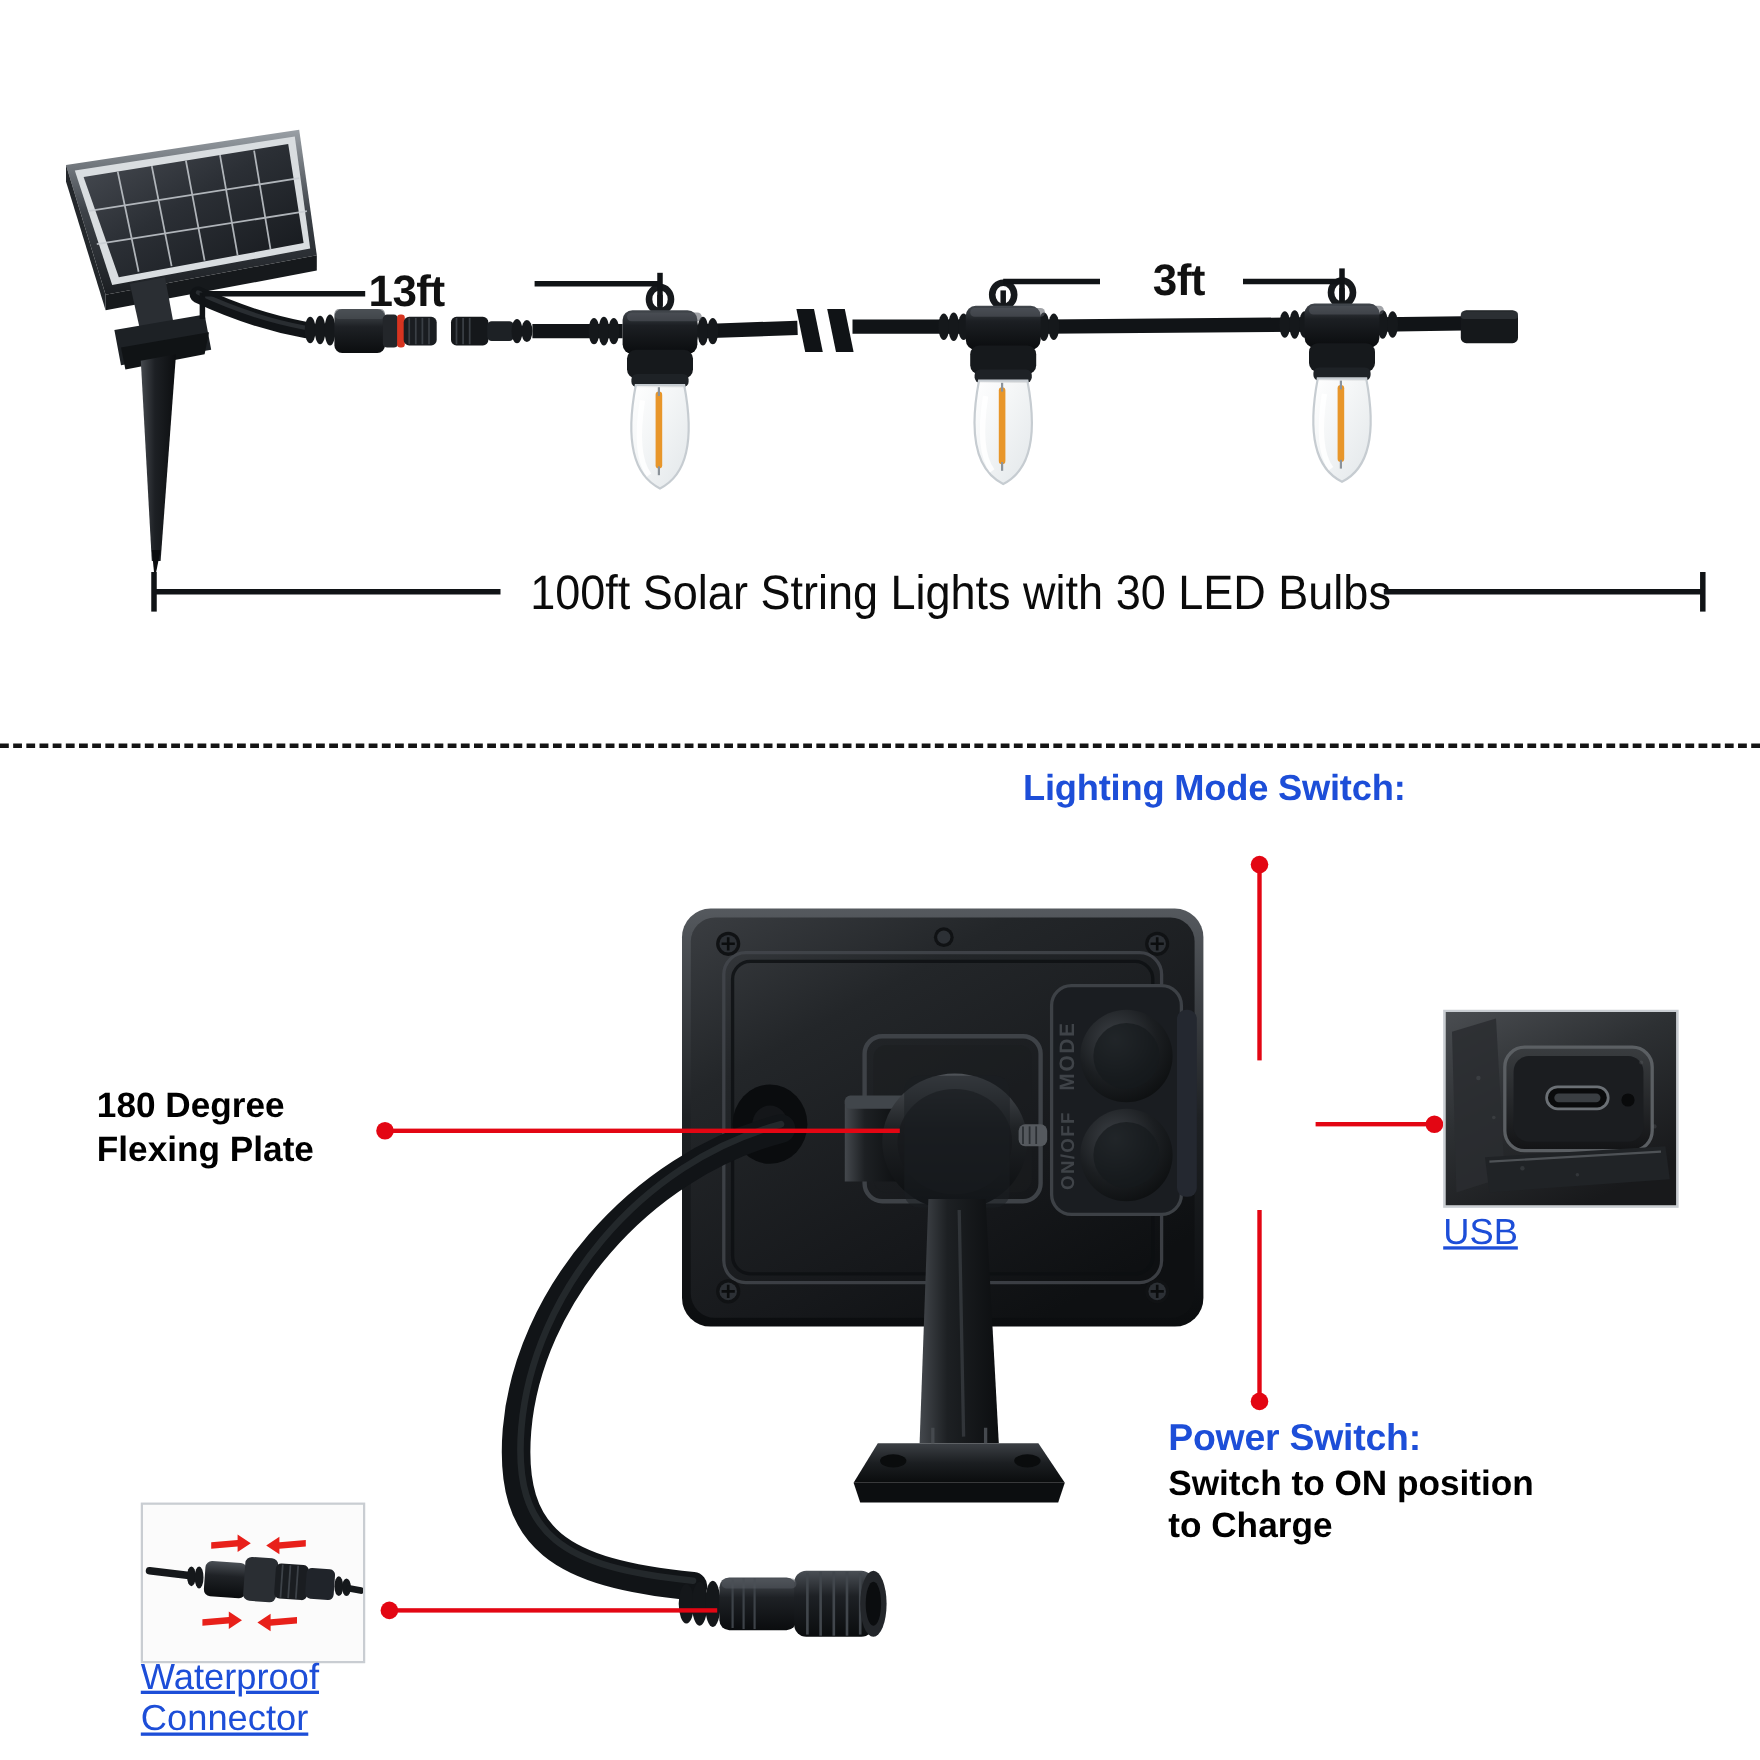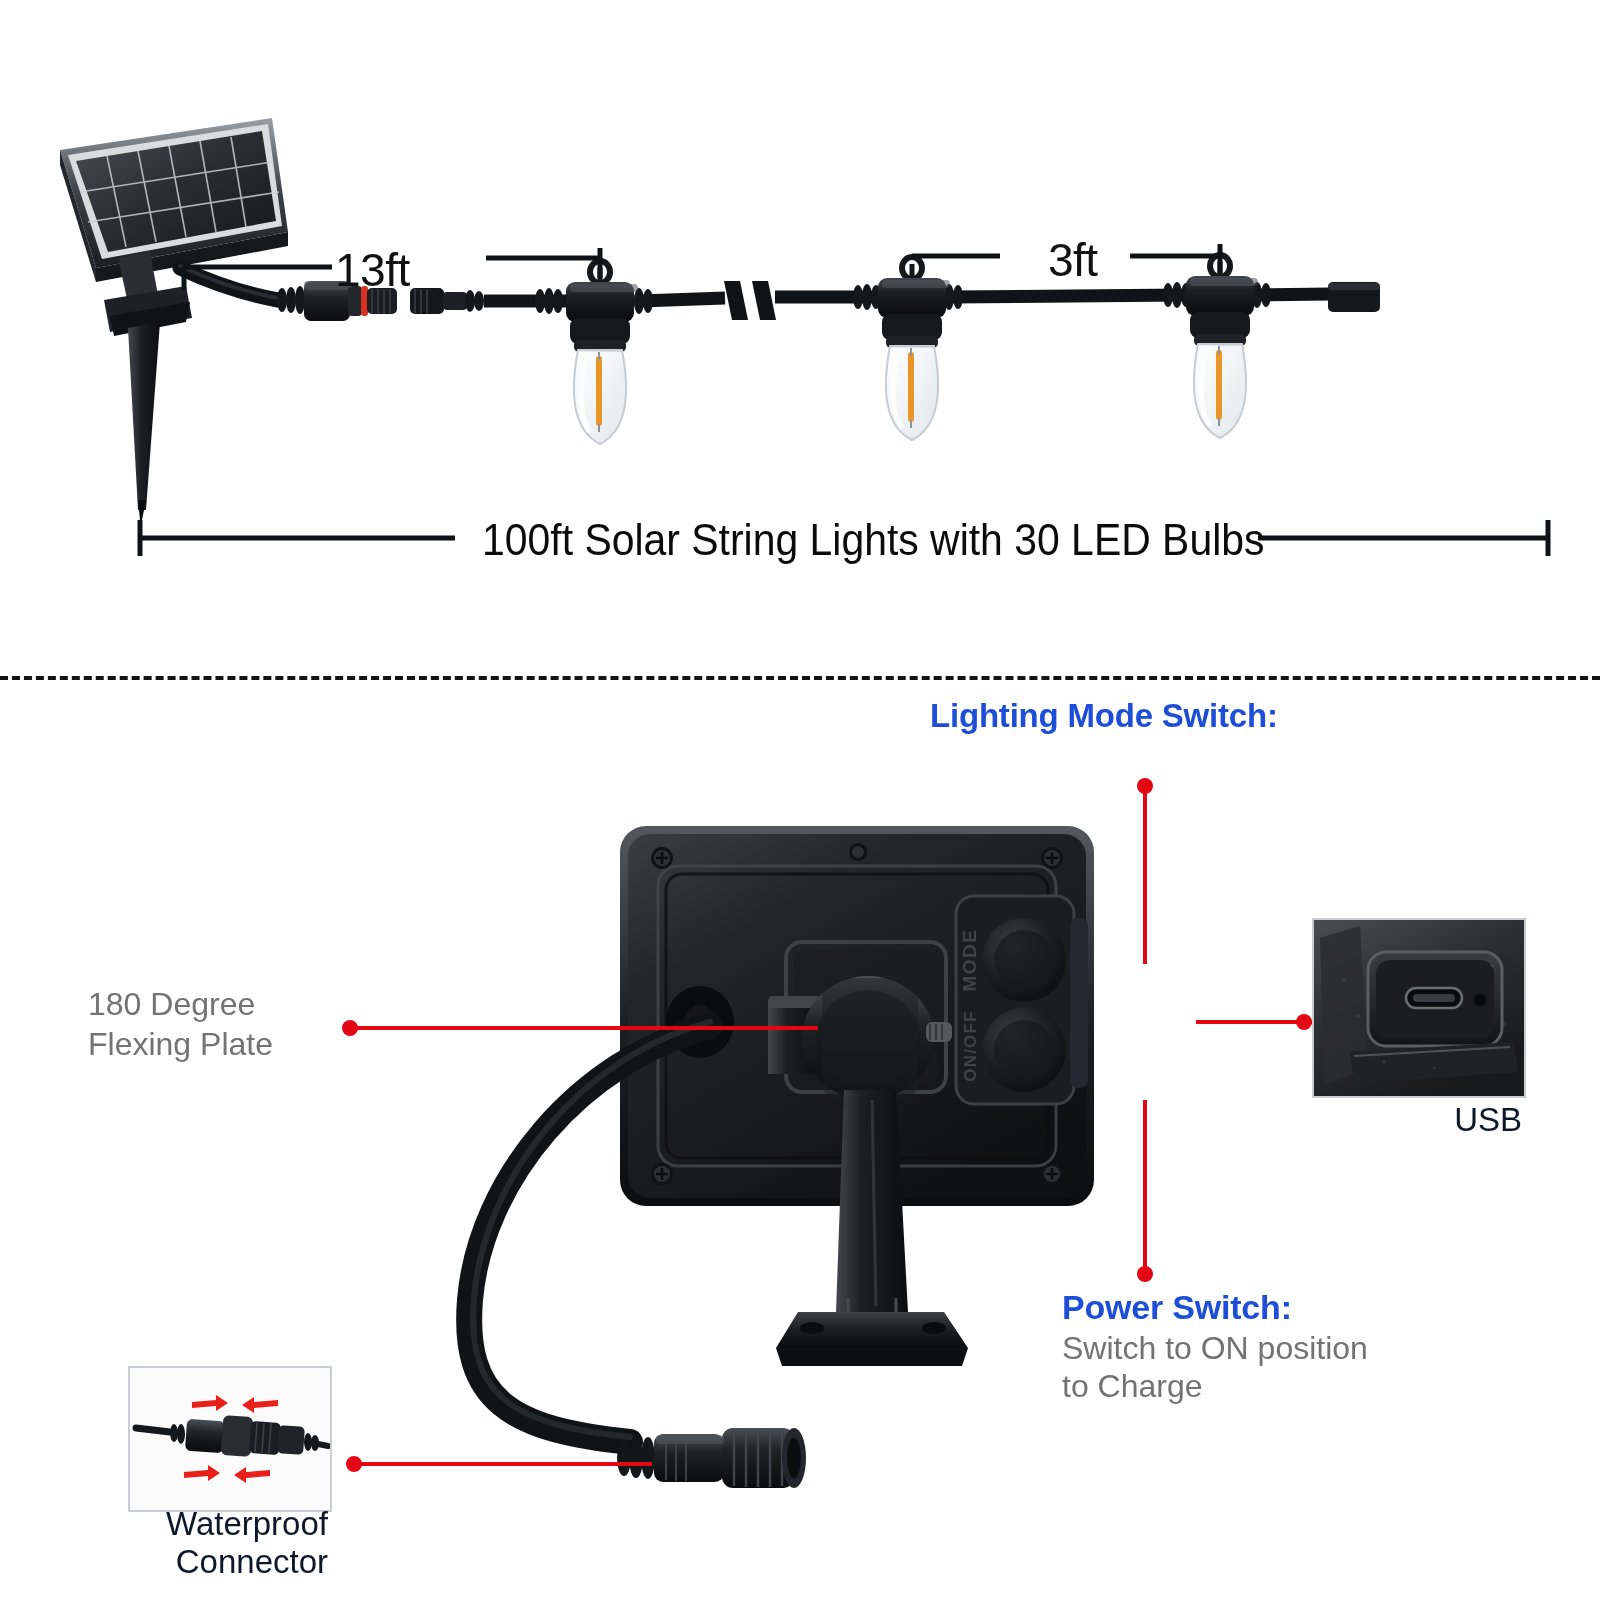--- a/index.html
+++ b/index.html
@@ -30,22 +30,22 @@
     top: 676px;
     width: 1600px;
     height: 0;
     border-top: 4px dashed #141414;
   }
 
   
   .dim-label {
     position: absolute;
     font-family: "Liberation Sans", sans-serif;
-    font-size: 46px;
-    font-weight: 400;
+    font-size: 40px;
+    font-weight: 700;
     color: #111;
     letter-spacing: -0.5px;
     white-space: nowrap;
   }
   .caption-main {
     position: absolute;
     font-family: "Liberation Sans Narrow", "Liberation Sans", sans-serif;
     font-size: 44px;
     font-weight: 400;
     color: #0b0b0b;
@@ -67,33 +67,34 @@
     position: absolute;
     font-size: 26px;
     font-weight: 400;
     color: #141414;
     white-space: nowrap;
     letter-spacing: -0.1px;
   }
   .callout-plain {
     position: absolute;
     font-size: 32px;
-    font-weight: 400;
-    color: #737373;
+    font-weight: 700;
+    color: #000000;
     line-height: 1.18;
     white-space: nowrap;
   }
   .inset-caption {
     position: absolute;
     font-size: 33px;
     font-weight: 400;
-    color: #0f172a;
+    color: #1d4ed8;
     line-height: 1.12;
-    text-align: right;
+    text-align: left;
     white-space: nowrap;
+    text-decoration: underline;
   }
 
   
   .leader-h {
     position: absolute;
     height: 4px;
     background: #e30613;
   }
   .leader-v {
     position: absolute;

